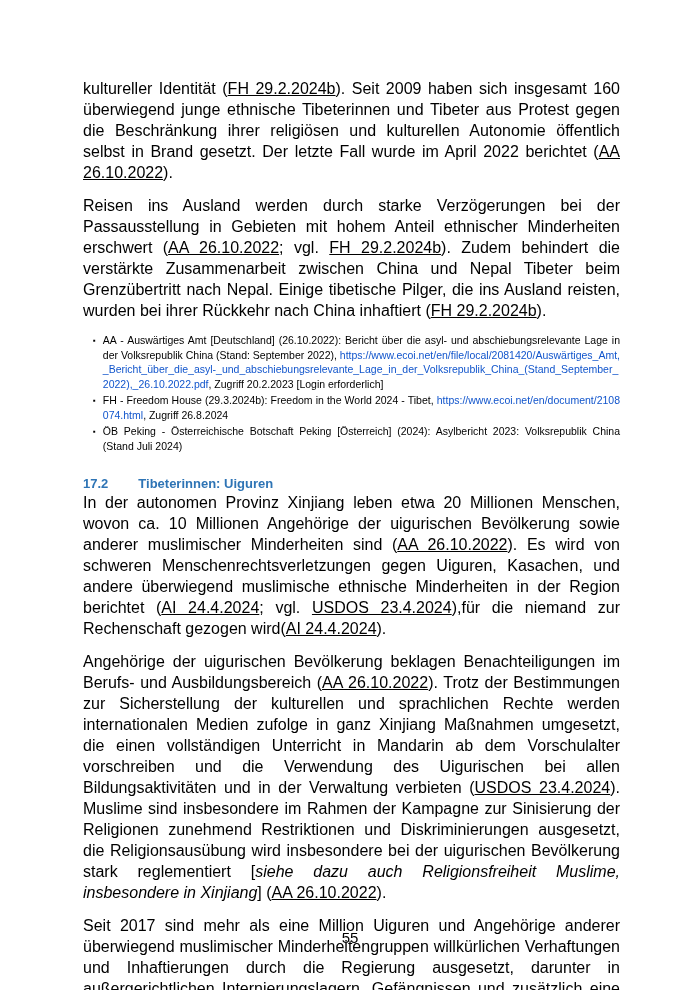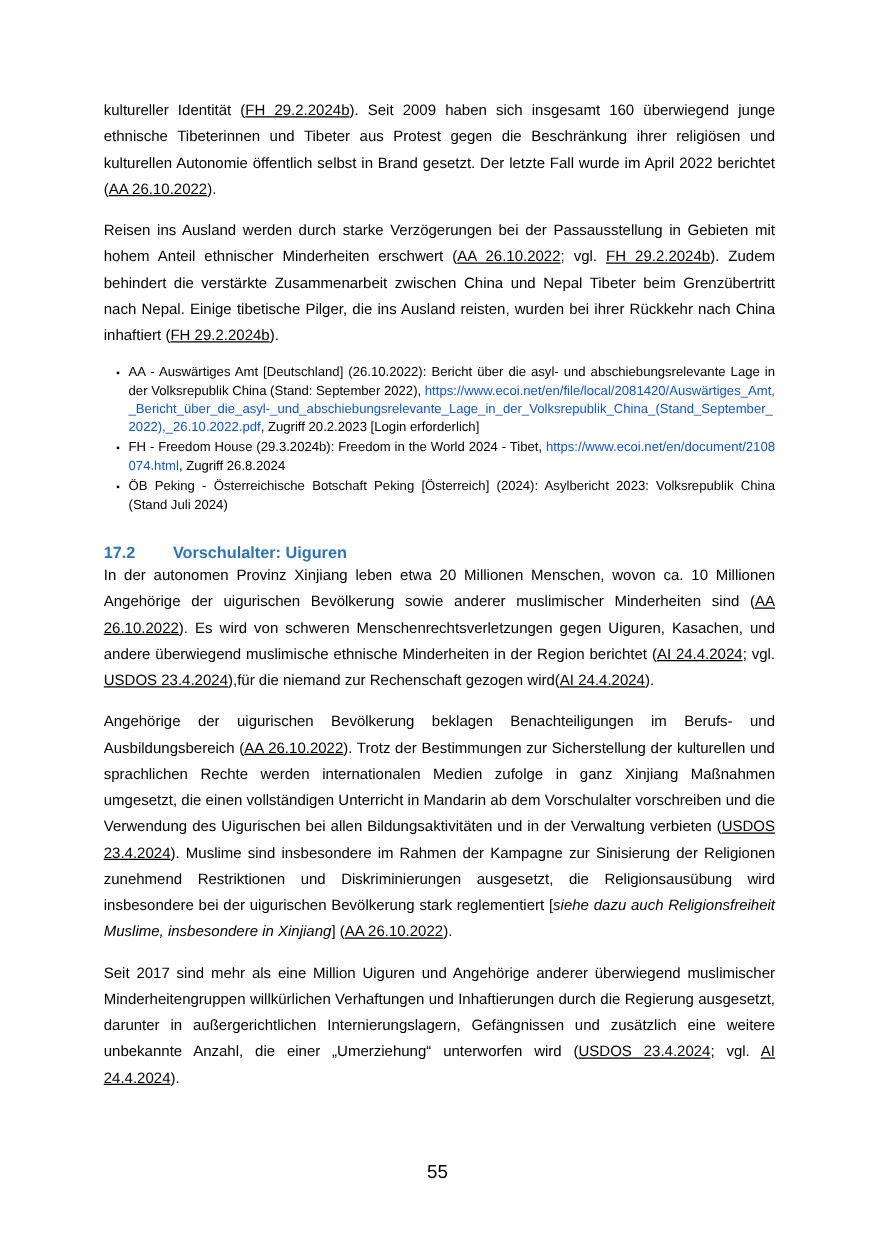--- a/index.html
+++ b/index.html
@@ -19,21 +19,21 @@
     overflow: hidden;
     margin: 0 auto;
   }
   .content {
     position: absolute;
     left: 83px;
     top: 78px;
     width: 537px;
   }
   .body-para {
-    font-size: 12px;
+    font-size: 16px;
     line-height: 21px;
     text-align: justify;
     margin-bottom: 12px;
   }
   .run-p { color: #000; }
   .run-c {
     color: #000;
     text-decoration: underline;
     cursor: pointer;
   }
@@ -116,21 +116,21 @@
         <span class="source-text"><span class="run-p">FH - Freedom House (29.3.2024b): Freedom in the World 2024 - Tibet, </span><a class="run-u">https://www.ecoi.net/en/document/2108074.html</a><span class="run-p">, Zugriff 26.8.2024</span></span>
       </li>
       <li class="source-item">
         <span class="bullet">▪</span>
         <span class="source-text"><span class="run-p">ÖB Peking - Österreichische Botschaft Peking [Österreich] (2024): Asylbericht 2023: Volksrepublik China (Stand Juli 2024)</span></span>
       </li>
     </ul>
 
     <h2 class="section-heading">
       <span class="section-number">17.2</span>
-      <span class="section-title">Vorschulalter: Uiguren</span>
+      <span class="section-title">Tibeterinnen: Uiguren</span>
     </h2>
 
 
     <p class="body-para"><span class="run-p">In der autonomen Provinz Xinjiang leben etwa 20 Millionen Menschen, wovon ca. 10 Millionen Angehörige der uigurischen Bevölkerung sowie anderer muslimischer Minderheiten sind (</span><a class="run-c">AA 26.10.2022</a><span class="run-p">). Es wird von schweren Menschenrechtsverletzungen gegen Uiguren, Kasachen, und andere überwiegend muslimische ethnische Minderheiten in der Region berichtet (</span><a class="run-c">AI 24.4.2024</a><span class="run-p">; vgl. </span><a class="run-c">USDOS 23.4.2024</a><span class="run-p">),für die niemand zur Rechenschaft gezogen wird(</span><a class="run-c">AI 24.4.2024</a><span class="run-p">).</span></p>
 
     <p class="body-para"><span class="run-p">Angehörige der uigurischen Bevölkerung beklagen Benachteiligungen im Berufs- und Ausbildungsbereich (</span><a class="run-c">AA 26.10.2022</a><span class="run-p">). Trotz der Bestimmungen zur Sicherstellung der kulturellen und sprachlichen Rechte werden internationalen Medien zufolge in ganz Xinjiang Maßnahmen umgesetzt, die einen vollständigen Unterricht in Mandarin ab dem Vorschulalter vorschreiben und die Verwendung des Uigurischen bei allen Bildungsaktivitäten und in der Verwaltung verbieten (</span><a class="run-c">USDOS 23.4.2024</a><span class="run-p">). Muslime sind insbesondere im Rahmen der Kampagne zur Sinisierung der Religionen zunehmend Restriktionen und Diskriminierungen ausgesetzt, die Religionsausübung wird insbesondere bei der uigurischen Bevölkerung stark reglementiert [</span><span class="run-i">siehe dazu auch Religionsfreiheit Muslime, insbesondere in Xinjiang</span><span class="run-p">] (</span><a class="run-c">AA 26.10.2022</a><span class="run-p">).</span></p>
 
     <p class="body-para"><span class="run-p">Seit 2017 sind mehr als eine Million Uiguren und Angehörige anderer überwiegend muslimischer Minderheitengruppen willkürlichen Verhaftungen und Inhaftierungen durch die Regierung ausgesetzt, darunter in außergerichtlichen Internierungslagern, Gefängnissen und zusätzlich eine weitere unbekannte Anzahl, die einer „Umerziehung“ unterworfen wird (</span><a class="run-c">USDOS 23.4.2024</a><span class="run-p">; vgl. </span><a class="run-c">AI 24.4.2024</a><span class="run-p">).</span></p>
 
   </div>

